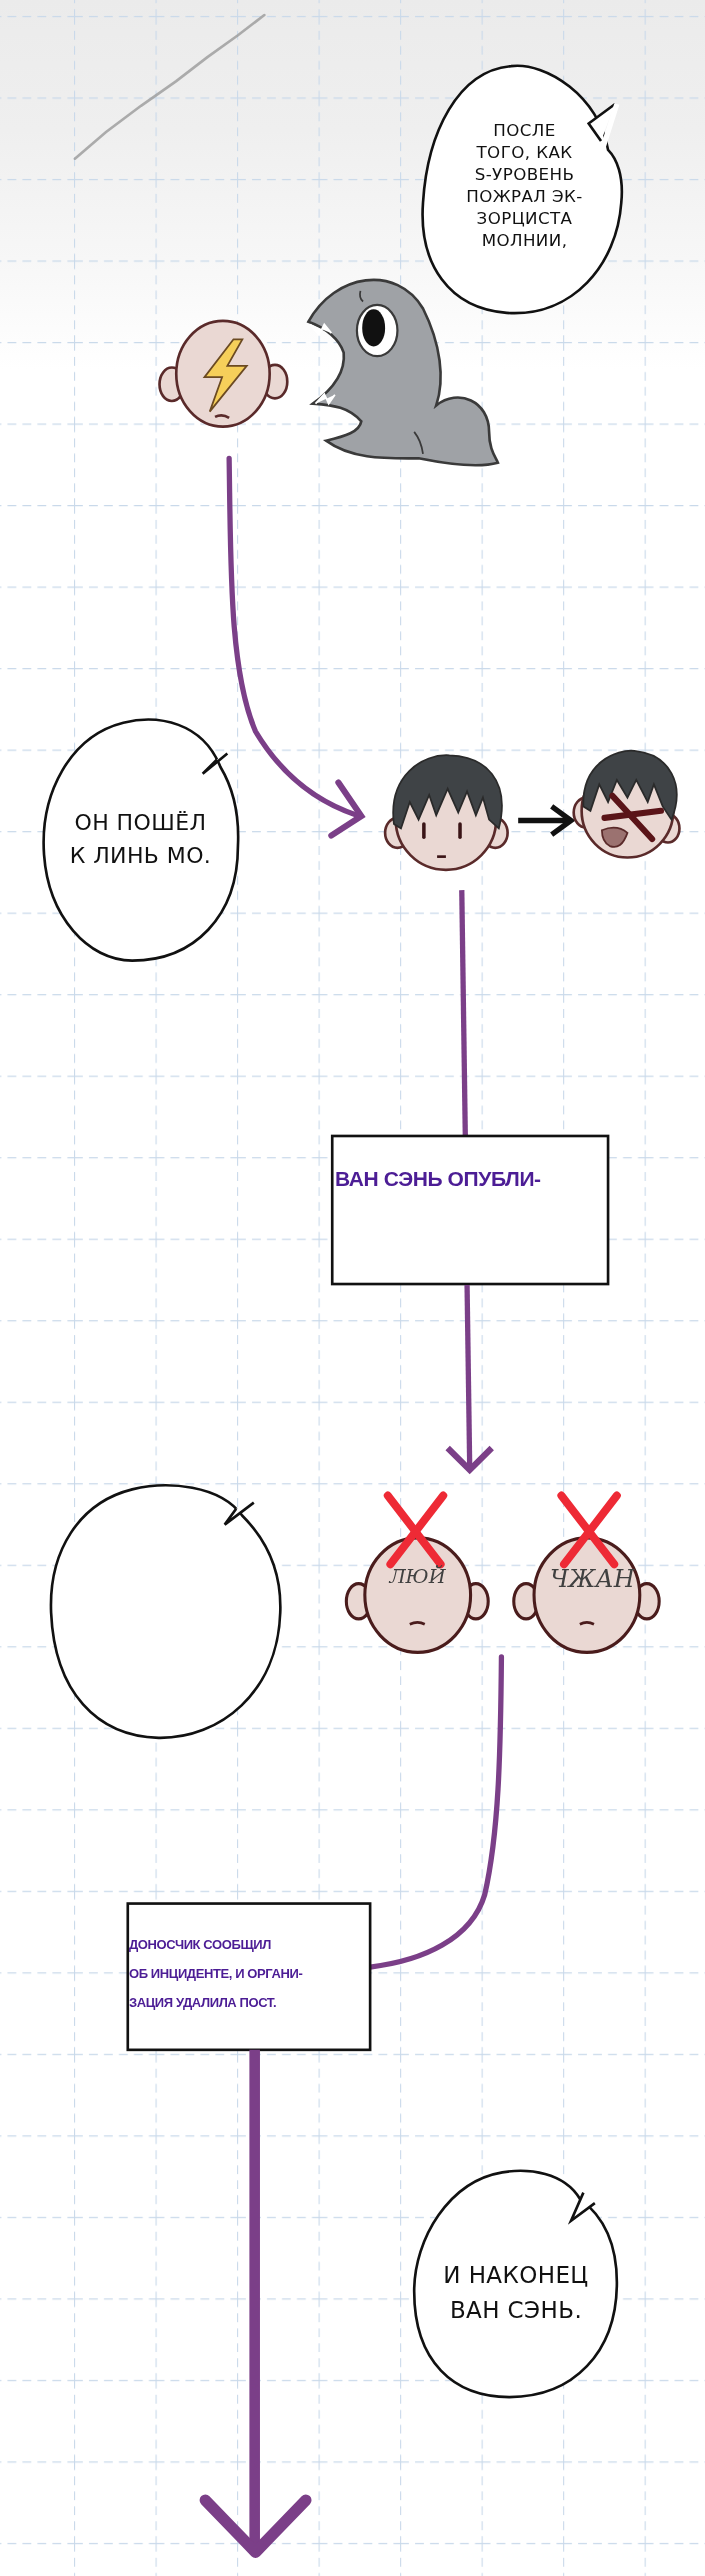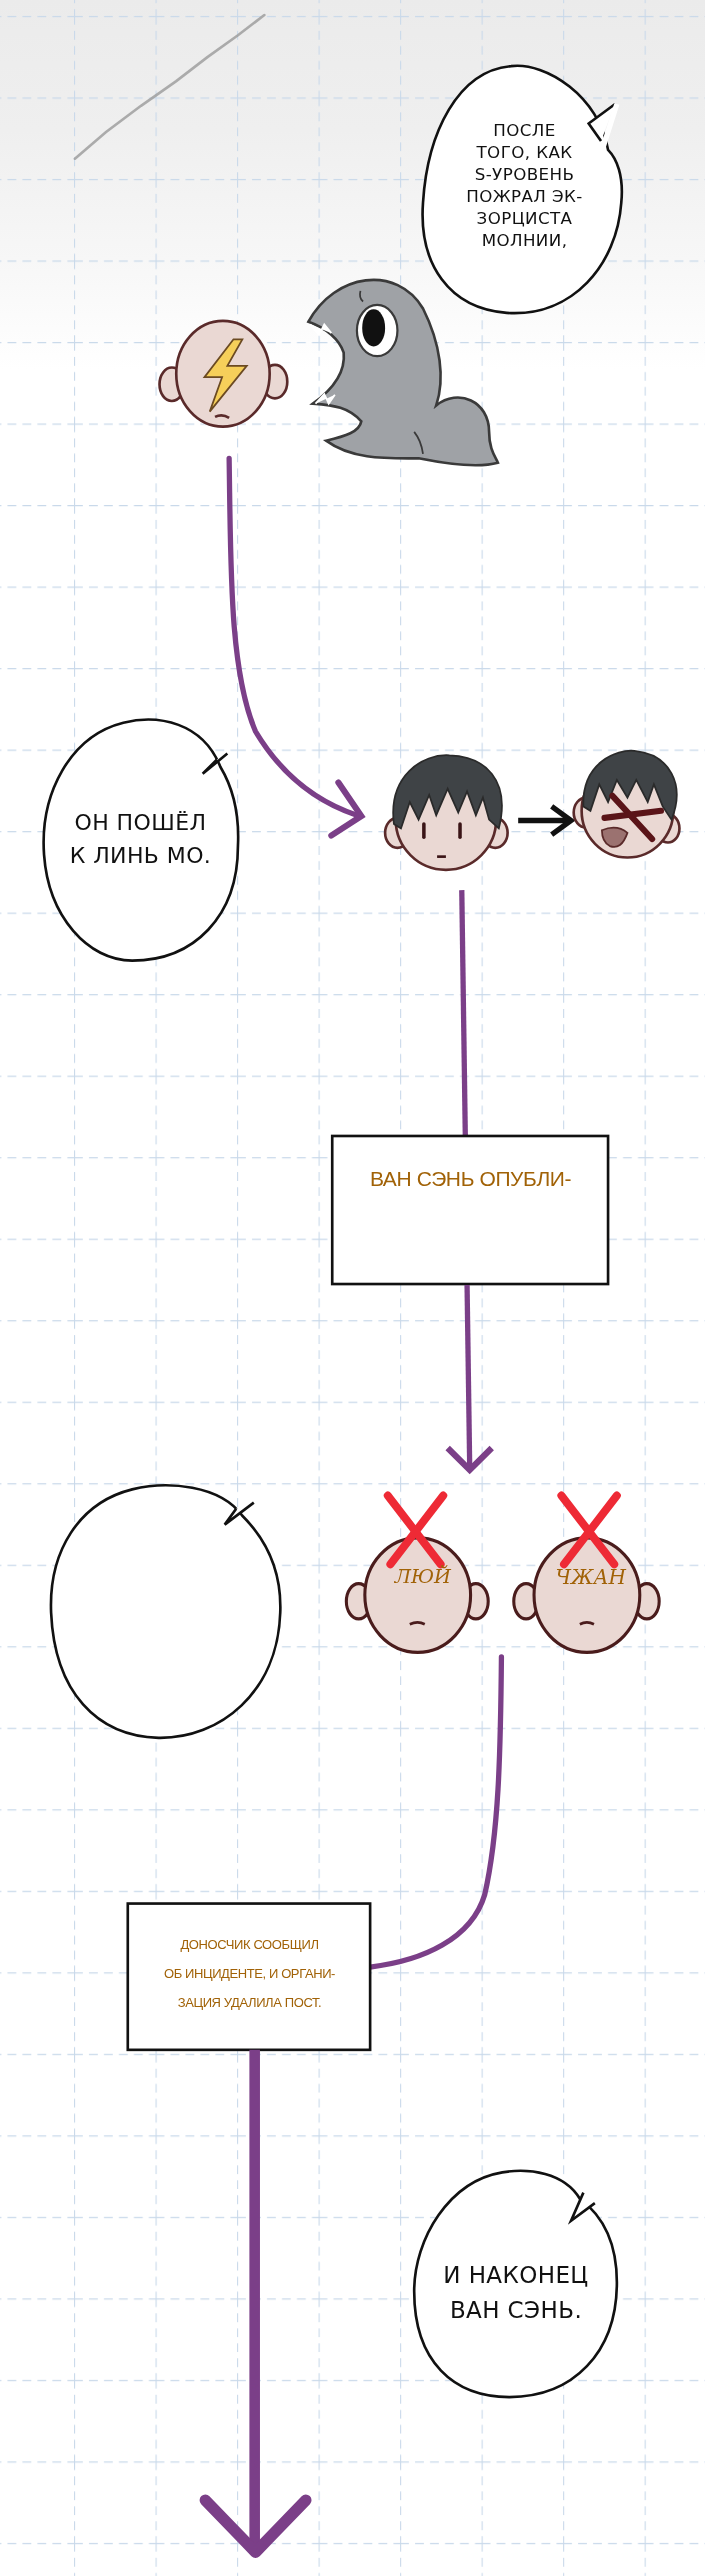--- a/index.html
+++ b/index.html
@@ -4,23 +4,23 @@
 <style>
   html, body { margin: 0; padding: 0; }
   body { width: 705px; height: 2576px; position: relative; overflow: hidden; background: #ffffff; font-family: "DejaVu Sans", sans-serif; }
   .page { position: absolute; left: 0; top: 0; width: 705px; height: 2576px; }
   .paper-top { position: absolute; left: 0; top: 0; width: 705px; height: 370px;
     background: linear-gradient(to bottom, #ebebeb 0%, #efefef 35%, #f7f7f7 70%, rgba(255,255,255,0) 100%); }
   .grid { position: absolute; left: 0; top: 0; width: 705px; height: 2576px; }
   .art { position: absolute; left: 0; top: 0; width: 705px; height: 2576px; }
   .bubble-text { position: absolute; text-align: center; color: #111; font-family: "DejaVu Sans", sans-serif; font-weight: normal; letter-spacing: 0.4px; text-transform: uppercase; }
   .bubble-text div { white-space: nowrap; }
-  .box-text { position: absolute; text-align: center; color: #a16207; font-family: "Liberation Sans", sans-serif; font-weight: normal; text-transform: uppercase; letter-spacing: -0.4px; }
+  .box-text { position: absolute; text-align: left; color: #4c1d95; font-family: "Liberation Sans", sans-serif; font-weight: bold; text-transform: uppercase; letter-spacing: -0.4px; }
   .box-text div { white-space: nowrap; }
-  .face-label { position: absolute; font-family: "DejaVu Serif", serif; color: #a16207; font-style: italic; text-align: right; }
+  .face-label { position: absolute; font-family: "DejaVu Serif", serif; color: #404040; font-style: italic; text-align: center; }
 </style>
 </head>
 <body>
 
 <div class="page">
 
   <div class="paper-top"></div>
 
   <svg class="grid" width="705" height="2576" viewBox="0 0 800 2923">
     <defs>
@@ -157,21 +157,21 @@
     <div>ЗОРЦИСТА</div>
     <div>МОЛНИИ,</div>
   </div>
 
   <div class="box-text" style="left:335px; top:1162px; width:271px; font-size:21px; line-height:33px;">
     <div>ВАН СЭНЬ ОПУБЛИ-</div>
   </div>
 
 
   <div class="face-label" style="left:384px; top:1565px; width:67px; font-size:19.4px;">ЛЮЙ</div>
-  <div class="face-label" style="left:550px; top:1565px; width:76px; font-size:20px;">ЧЖАН</div>
+  <div class="face-label" style="left:550px; top:1565px; width:76px; font-size:24px;">ЧЖАН</div>
 
   <div class="box-text" style="left:129px; top:1930px; width:241px; font-size:13px; line-height:29px;">
     <div>ДОНОСЧИК СООБЩИЛ</div>
     <div>ОБ ИНЦИДЕНТЕ, И ОРГАНИ-</div>
     <div>ЗАЦИЯ УДАЛИЛА ПОСТ.</div>
   </div>
 
   <div class="bubble-text" style="left:419px; top:2258px; width:194px; font-size:23px; line-height:35px;">
     <div>И НАКОНЕЦ</div>
     <div>ВАН СЭНЬ.</div>

